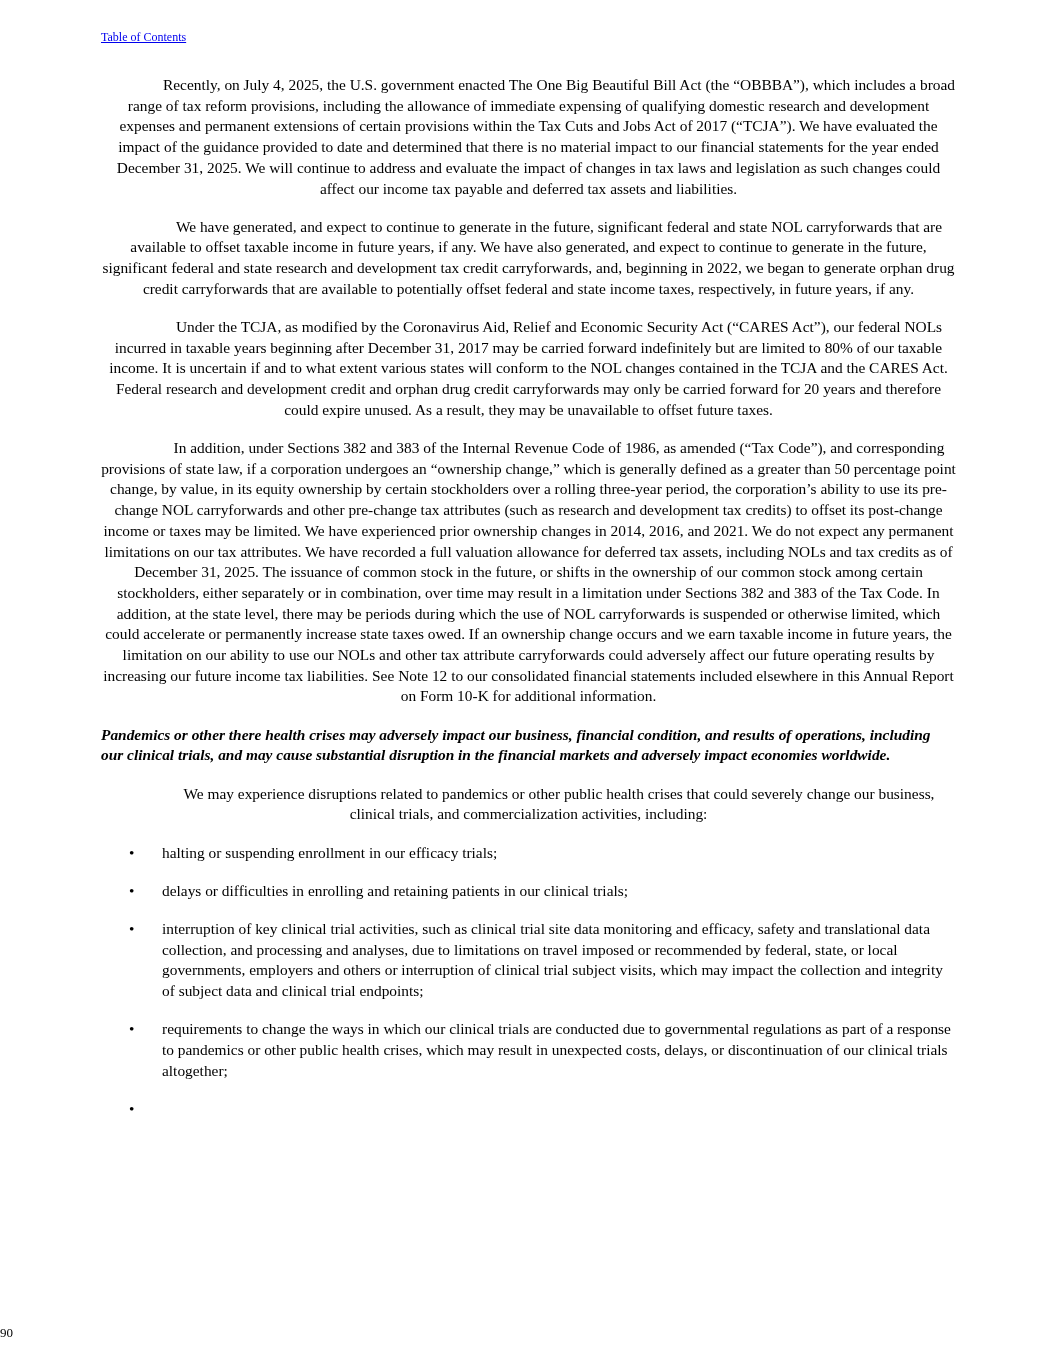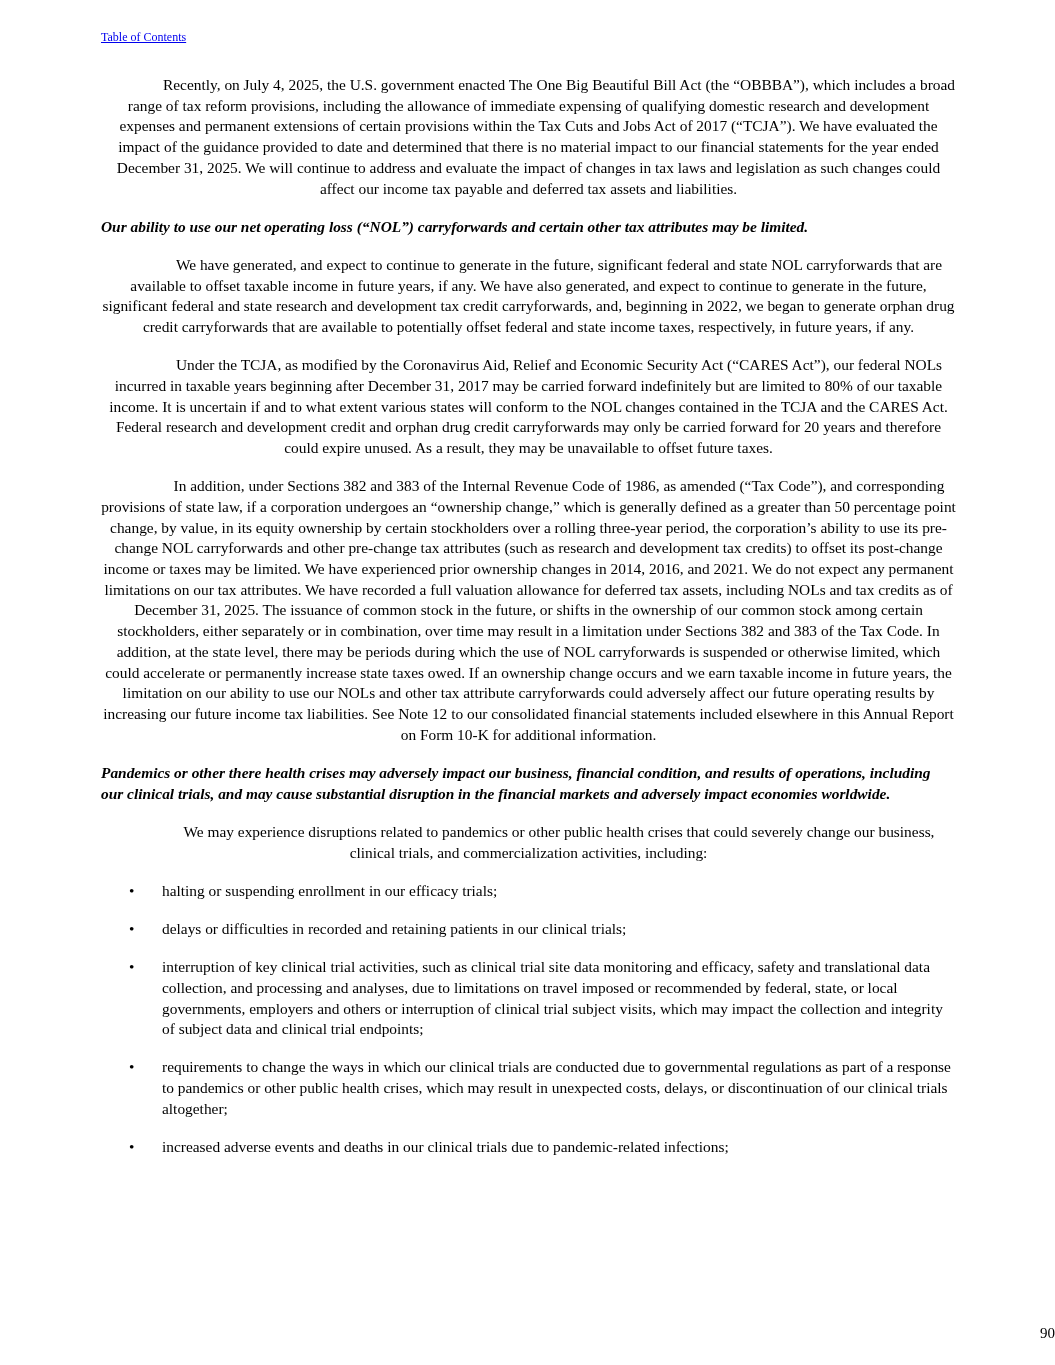--- a/index.html
+++ b/index.html
@@ -59,61 +59,59 @@
     ul.bullets li .bullet {
       position: absolute;
       left: 28px;
       top: 0;
     }
     .page-number {
       position: absolute;
       left: 0;
       width: 1055px;
       top: 1323px;
-      text-align: right;
-      font-size: 15px;
+      text-align: left;
+      font-size: 13px;
     }
   </style>
 </head>
 <body>
 
 <div class="page">
   <a class="toc-link">Table of Contents</a>
 
   <p class="para first-para">Recently, on July 4, 2025, the U.S. government enacted The One Big Beautiful Bill Act (the “OBBBA”), which includes a broad range of tax reform provisions, including the allowance of immediate expensing of qualifying domestic research and development expenses and permanent extensions of certain provisions within the Tax Cuts and Jobs Act of 2017 (“TCJA”). We have evaluated the impact of the guidance provided to date and determined that there is no material impact to our financial statements for the year ended December 31, 2025. We will continue to address and evaluate the impact of changes in tax laws and legislation as such changes could affect our income tax payable and deferred tax assets and liabilities.</p>
 
-  <p class="heading">Our ability to use our net operating loss (“NOL”) carryforwards and certain other tax attributes may be limited.</p>
 
   <p class="para">We have generated, and expect to continue to generate in the future, significant federal and state NOL carryforwards that are available to offset taxable income in future years, if any. We have also generated, and expect to continue to generate in the future, significant federal and state research and development tax credit carryforwards, and, beginning in 2022, we began to generate orphan drug credit carryforwards that are available to potentially offset federal and state income taxes, respectively, in future years, if any.</p>
 
   <p class="para">Under the TCJA, as modified by the Coronavirus Aid, Relief and Economic Security Act (“CARES Act”), our federal NOLs incurred in taxable years beginning after December 31, 2017 may be carried forward indefinitely but are limited to 80% of our taxable income. It is uncertain if and to what extent various states will conform to the NOL changes contained in the TCJA and the CARES Act. Federal research and development credit and orphan drug credit carryforwards may only be carried forward for 20 years and therefore could expire unused. As a result, they may be unavailable to offset future taxes.</p>
 
   <p class="para">In addition, under Sections 382 and 383 of the Internal Revenue Code of 1986, as amended (“Tax Code”), and corresponding provisions of state law, if a corporation undergoes an “ownership change,” which is generally defined as a greater than 50 percentage point change, by value, in its equity ownership by certain stockholders over a rolling three-year period, the corporation’s ability to use its pre-change NOL carryforwards and other pre-change tax attributes (such as research and development tax credits) to offset its post-change income or taxes may be limited. We have experienced prior ownership changes in 2014, 2016, and 2021. We do not expect any permanent limitations on our tax attributes. We have recorded a full valuation allowance for deferred tax assets, including NOLs and tax credits as of December 31, 2025. The issuance of common stock in the future, or shifts in the ownership of our common stock among certain stockholders, either separately or in combination, over time may result in a limitation under Sections 382 and 383 of the Tax Code. In addition, at the state level, there may be periods during which the use of NOL carryforwards is suspended or otherwise limited, which could accelerate or permanently increase state taxes owed. If an ownership change occurs and we earn taxable income in future years, the limitation on our ability to use our NOLs and other tax attribute carryforwards could adversely affect our future operating results by increasing our future income tax liabilities. See Note 12 to our consolidated financial statements included elsewhere in this Annual Report on Form 10-K for additional information.</p>
 
   <p class="heading">Pandemics or other there health crises may adversely impact our business, financial condition, and results of operations, including our clinical trials, and may cause substantial disruption in the financial markets and adversely impact economies worldwide.</p>
 
   <p class="para">We may experience disruptions related to pandemics or other public health crises that could severely change our business, clinical trials, and commercialization activities, including:</p>
 
   <ul class="bullets">
     <li>
       <span class="bullet">•</span>
       <span>halting or suspending enrollment in our efficacy trials;</span>
     </li>
     <li>
       <span class="bullet">•</span>
-      <span>delays or difficulties in recorded and retaining patients in our clinical trials;</span>
+      <span>delays or difficulties in enrolling and retaining patients in our clinical trials;</span>
     </li>
     <li>
       <span class="bullet">•</span>
       <span>interruption of key clinical trial activities, such as clinical trial site data monitoring and efficacy, safety and translational data collection, and processing and analyses, due to limitations on travel imposed or recommended by federal, state, or local governments, employers and others or interruption of clinical trial subject visits, which may impact the collection and integrity of subject data and clinical trial endpoints;</span>
     </li>
     <li>
       <span class="bullet">•</span>
       <span>requirements to change the ways in which our clinical trials are conducted due to governmental regulations as part of a response to pandemics or other public health crises, which may result in unexpected costs, delays, or discontinuation of our clinical trials altogether;</span>
     </li>
     <li>
       <span class="bullet">•</span>
-      <span>increased adverse events and deaths in our clinical trials due to pandemic-related infections;</span>
     </li>
   </ul>
 </div>
 
 <div class="page-number">90</div>
 
 </body></html>

